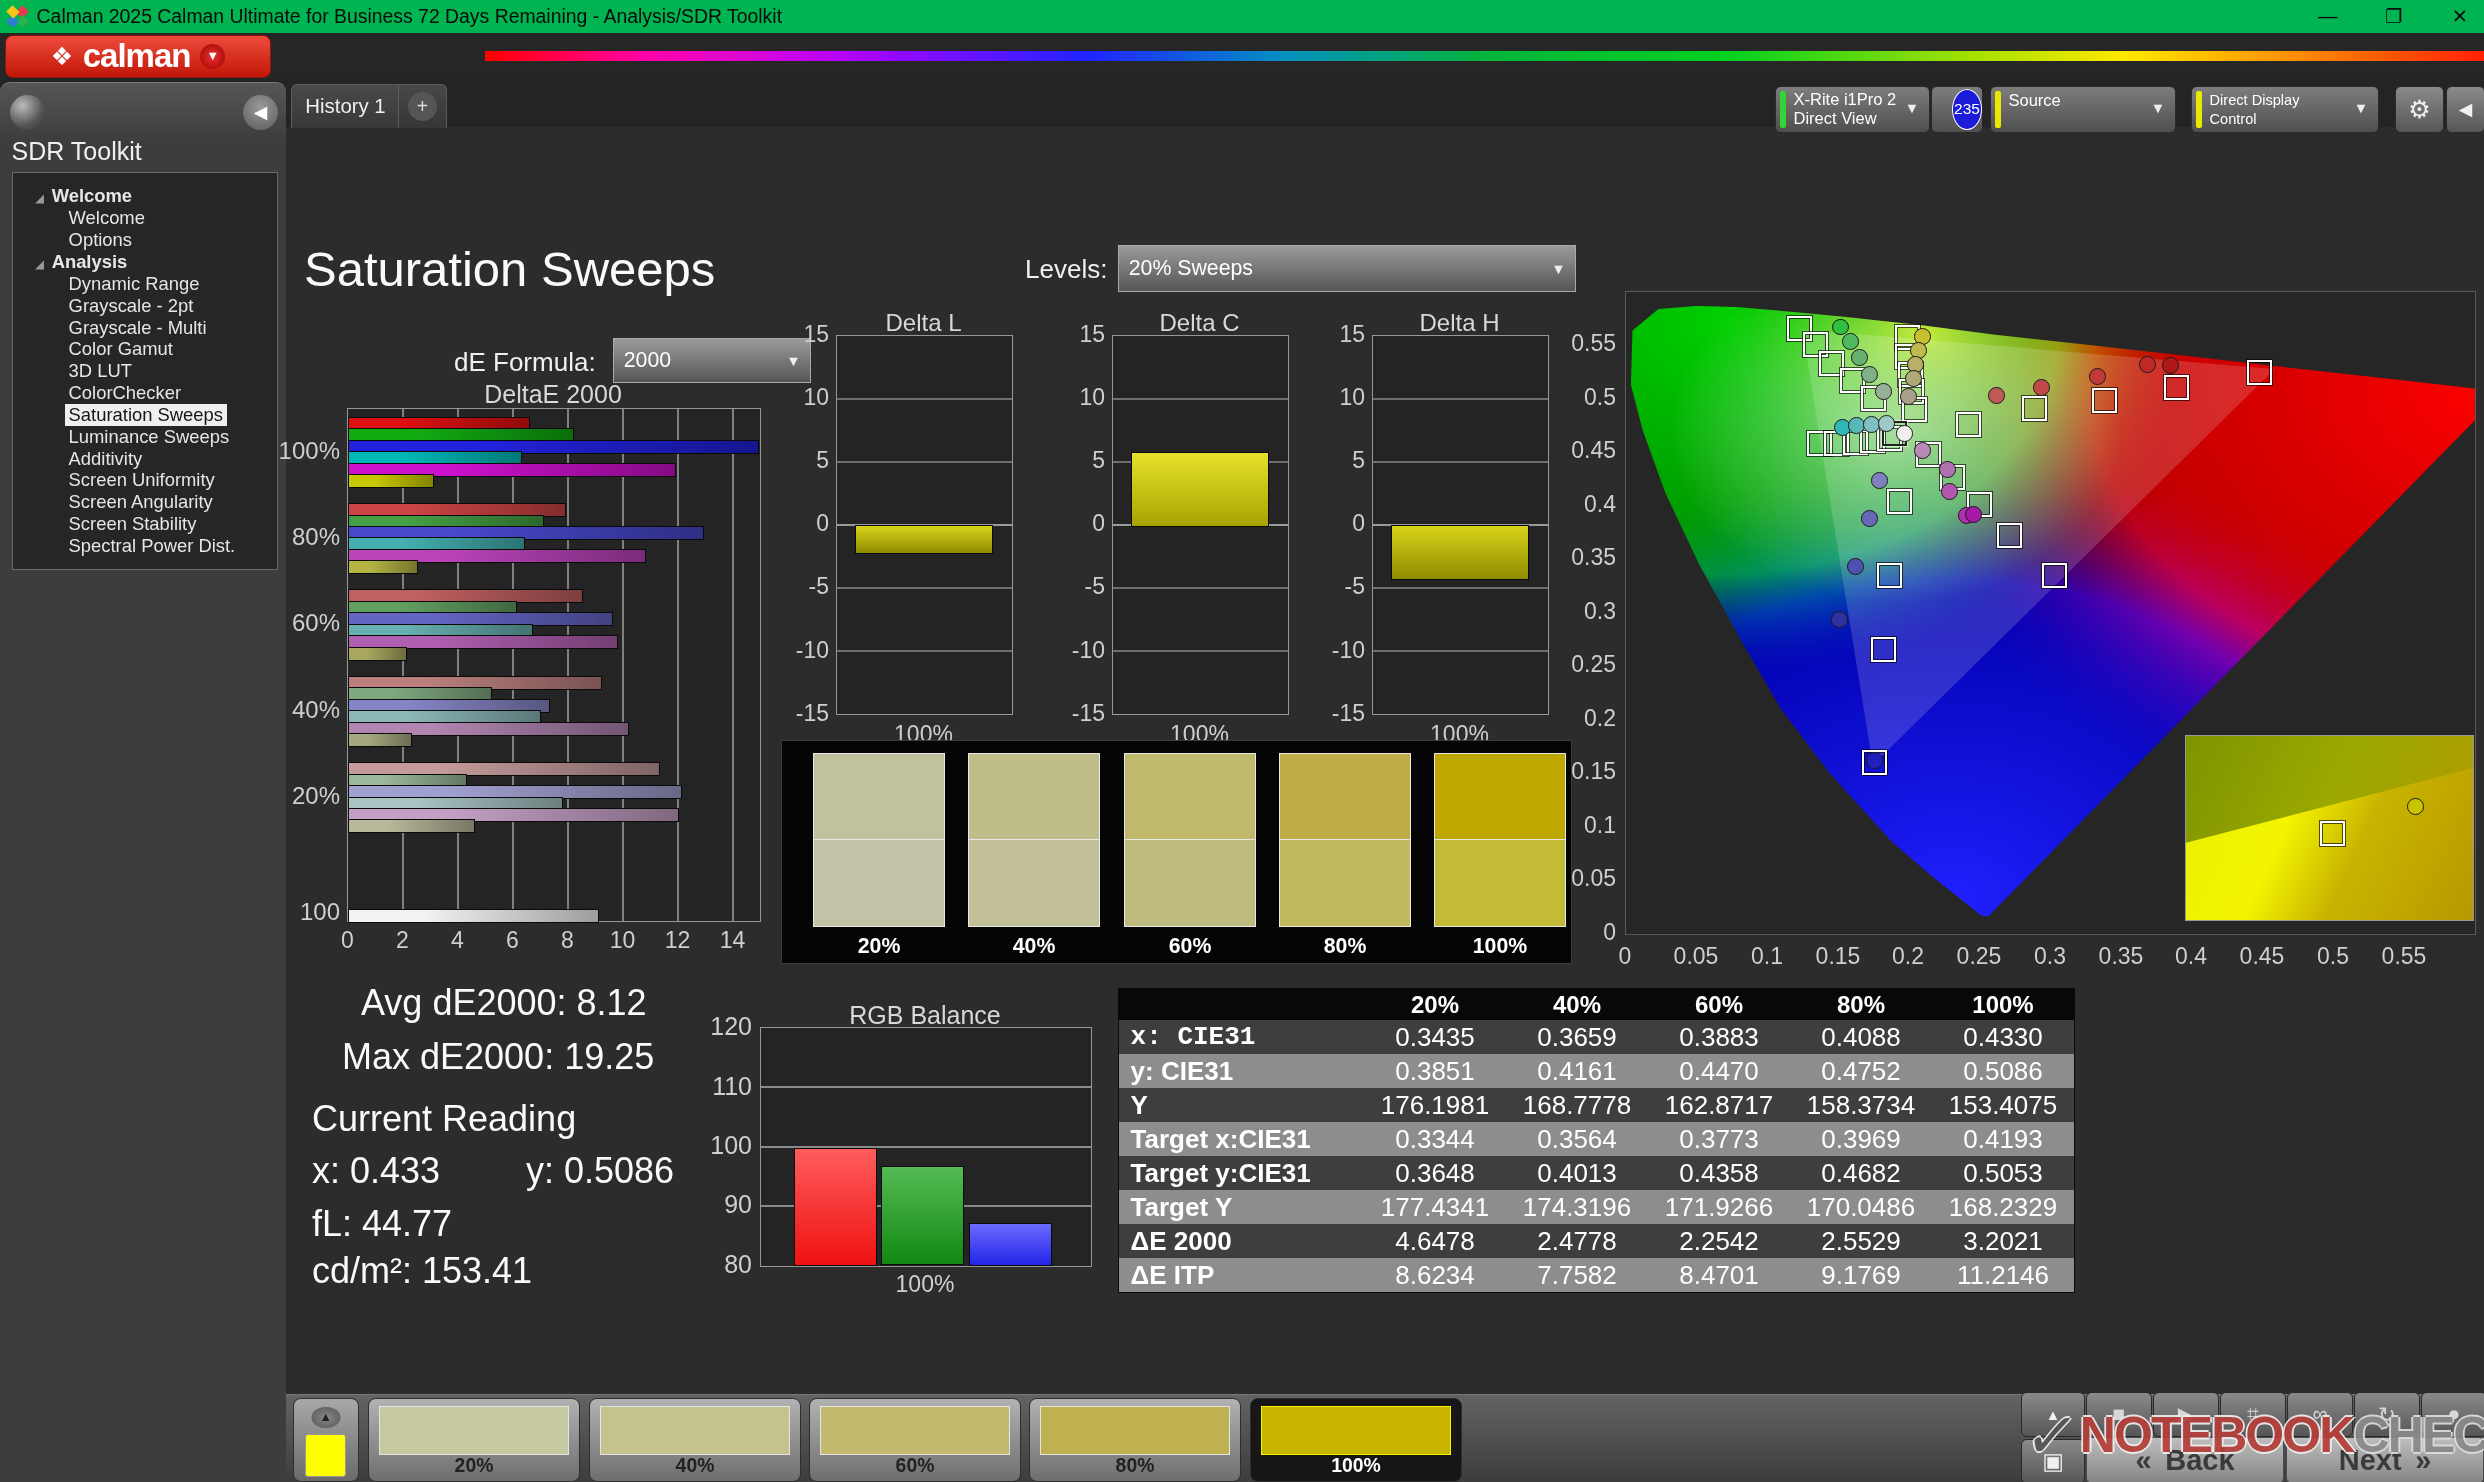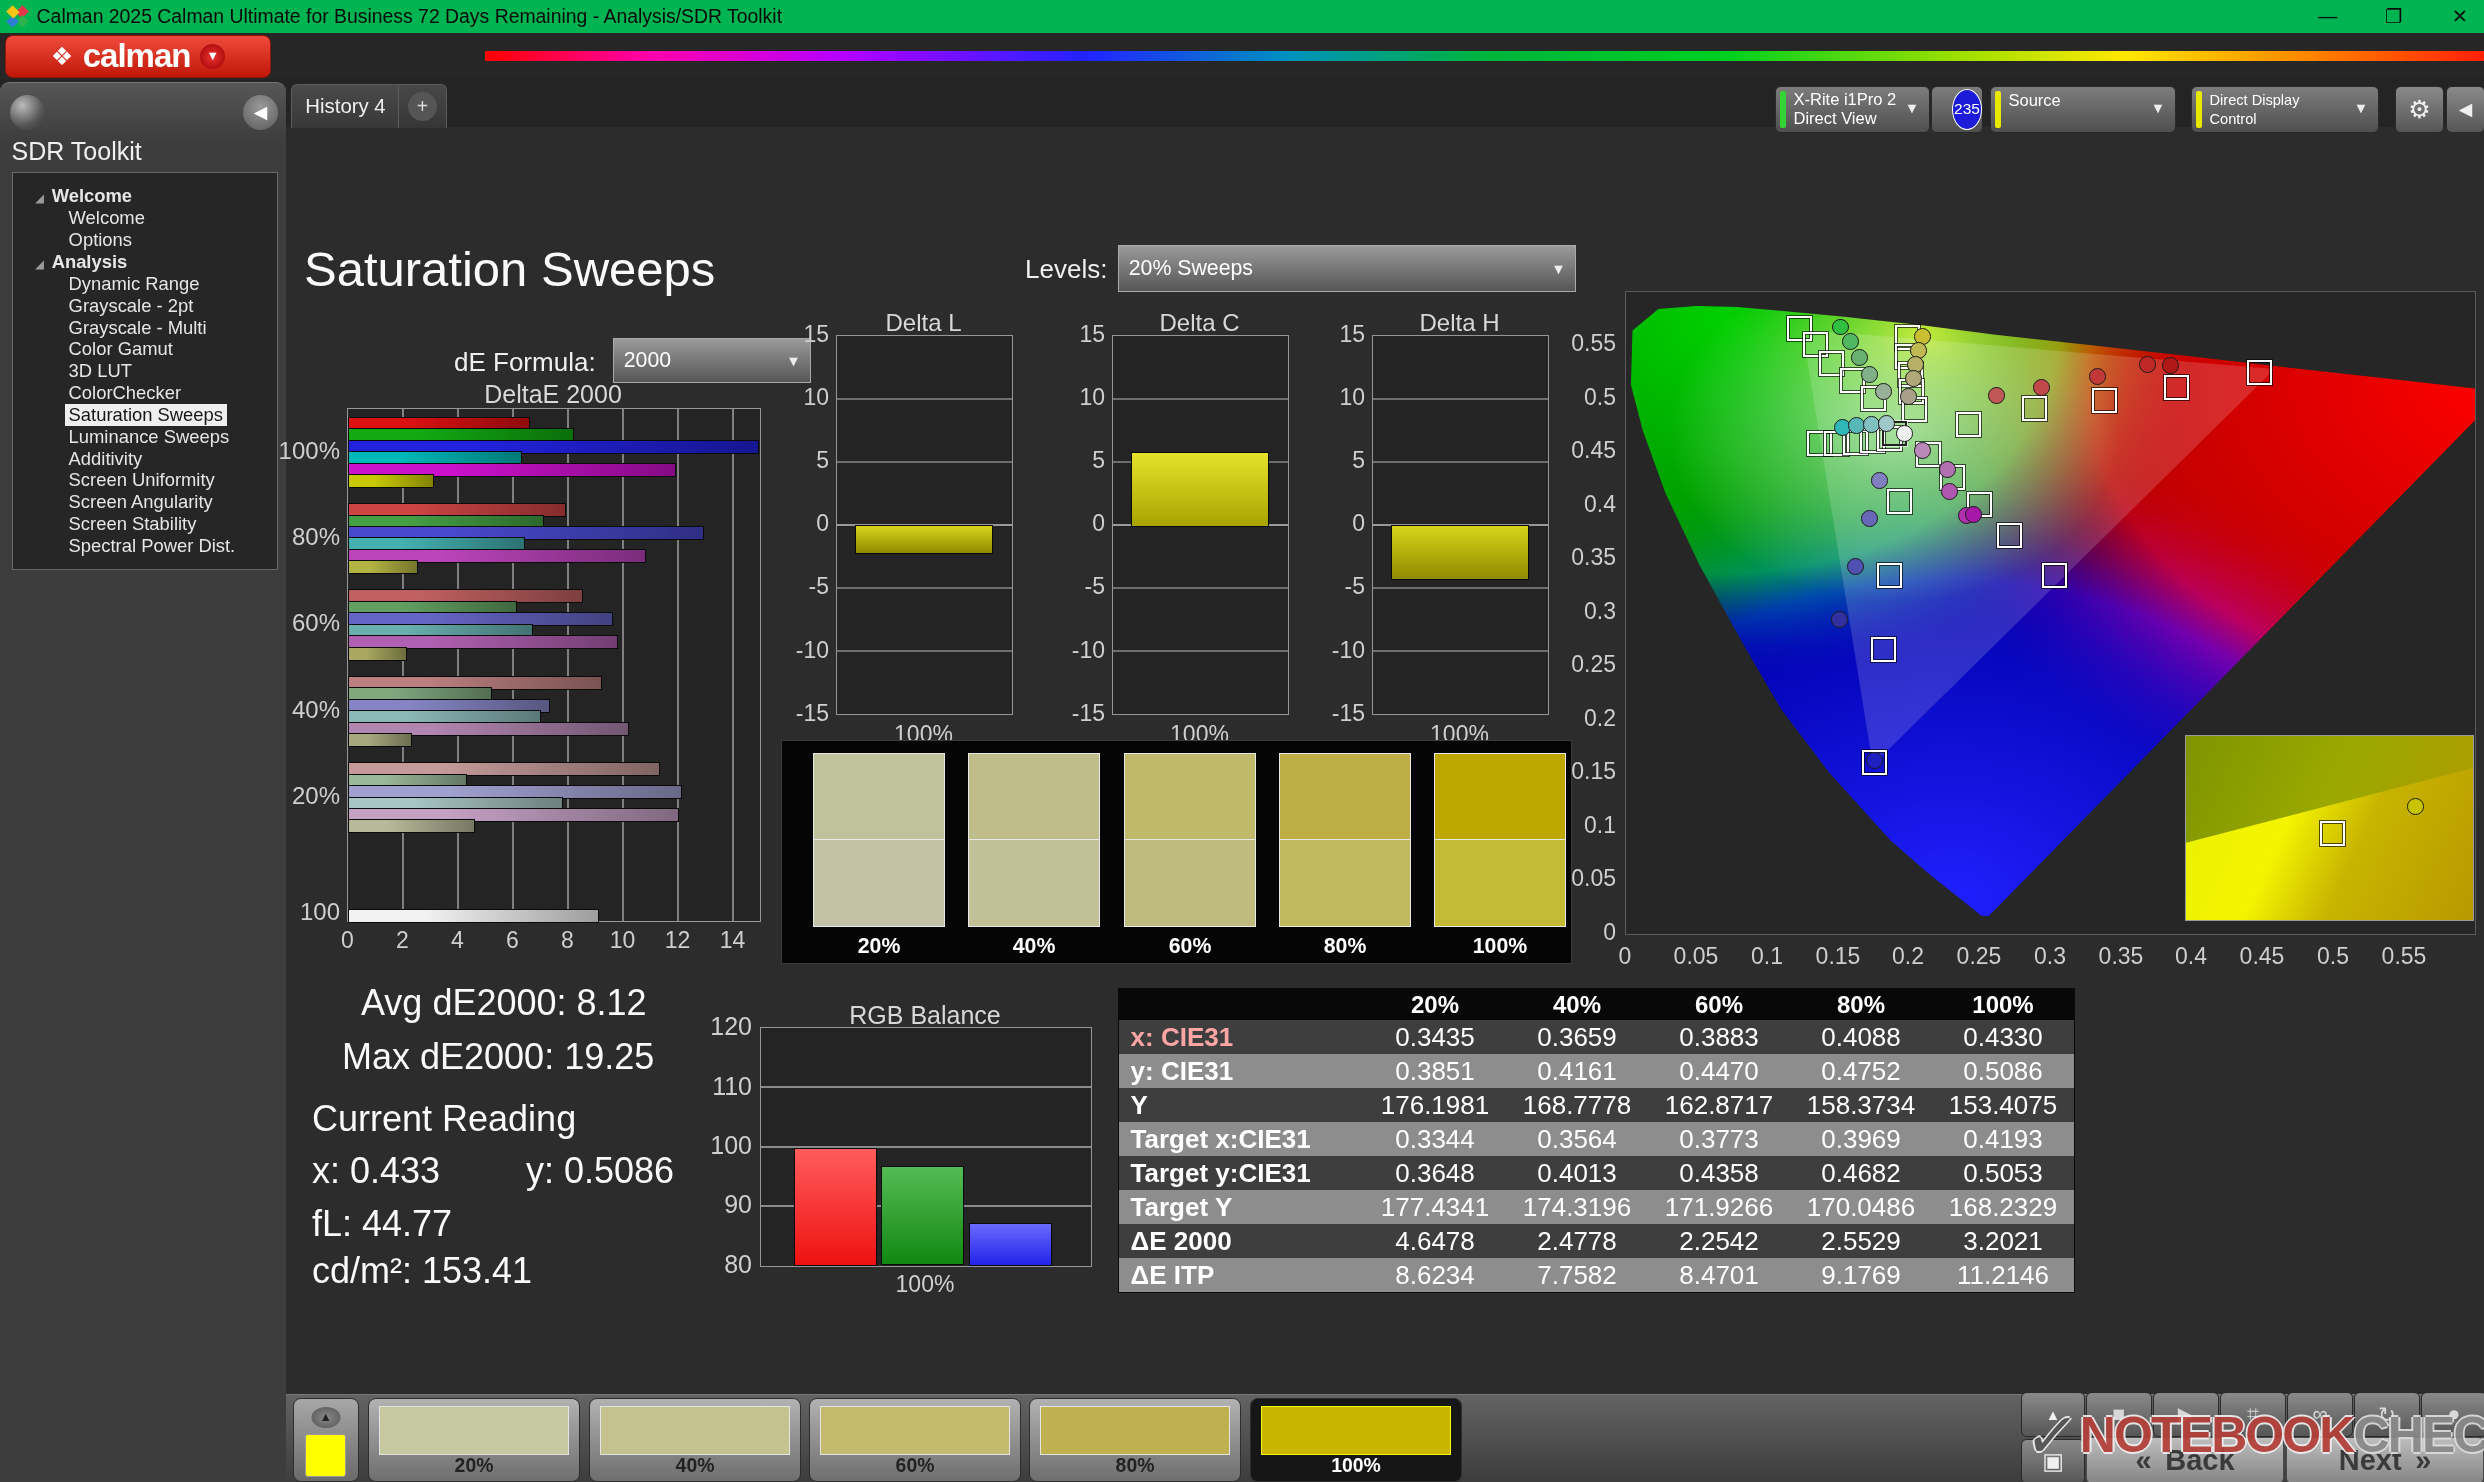--- a/index.html
+++ b/index.html
@@ -156,21 +156,21 @@
     <div id="calman-btn" class="abs">
       <span class="dia">❖</span>
       <span class="word">calman</span>
       <span class="dd">▼</span>
     </div>
     <div id="rainbow" class="abs"></div>
   </div>
 
   <div id="tabrow" class="abs">
     <div id="history-tab" class="abs">
-        <span>History 4</span>
+        <span>History 1</span>
       </div>
     <div id="tab-add" class="abs">
       <b>+</b>
       </div>
 
     <div class="topbox abs" style="left:1775px;width:153px;">
       <span class="stripe" id="meter-stripe" style="background: rgb(51, 212, 51);"></span>
       <span class="lines">
         <span>X-Rite i1Pro 2</span><br><span>Direct View</span></span>
       <span class="arr">▼</span>
@@ -525,21 +525,21 @@
   <div id="results-table" class="abs">
       <div class="hdr">
         <div class="c0" style="color: rgb(255, 255, 255);"></div>
         <div class="c" style="color: rgb(255, 255, 255);">20%</div>
         <div class="c" style="color: rgb(255, 255, 255);">40%</div>
         <div class="c" style="color: rgb(255, 255, 255);">60%</div>
         <div class="c" style="color: rgb(255, 255, 255);">80%</div>
         <div class="c" style="color: rgb(255, 255, 255);">100%</div>
       </div>
       <div class="row" style="background: rgb(62, 62, 62);">
-        <div class="c0" style="color: #fca5a5;">x: CIE31</div>
+        <div class="c0" style="color: #ffffff; font-family: Liberation Mono, monospace;">x: CIE31</div>
         <div class="c" style="color: rgb(255, 255, 255);">0.3435</div>
         <div class="c" style="color: rgb(255, 255, 255);">0.3659</div>
         <div class="c" style="color: rgb(255, 255, 255);">0.3883</div>
         <div class="c" style="color: rgb(255, 255, 255);">0.4088</div>
         <div class="c" style="color: rgb(255, 255, 255);">0.4330</div>
       </div>
       <div class="row" style="background: rgb(141, 141, 141);">
         <div class="c0" style="color: rgb(255, 255, 255);">y: CIE31</div>
         <div class="c" style="color: rgb(255, 255, 255);">0.3851</div>
         <div class="c" style="color: rgb(255, 255, 255);">0.4161</div>

